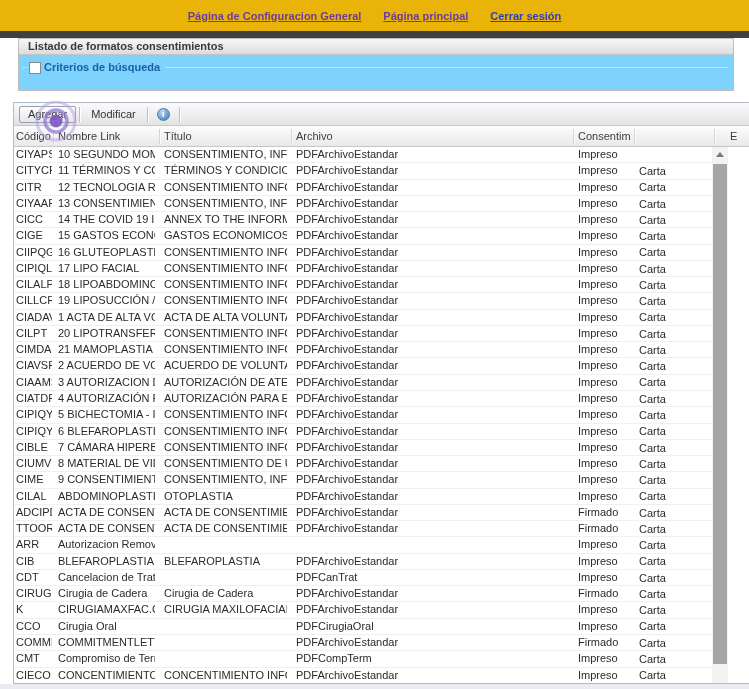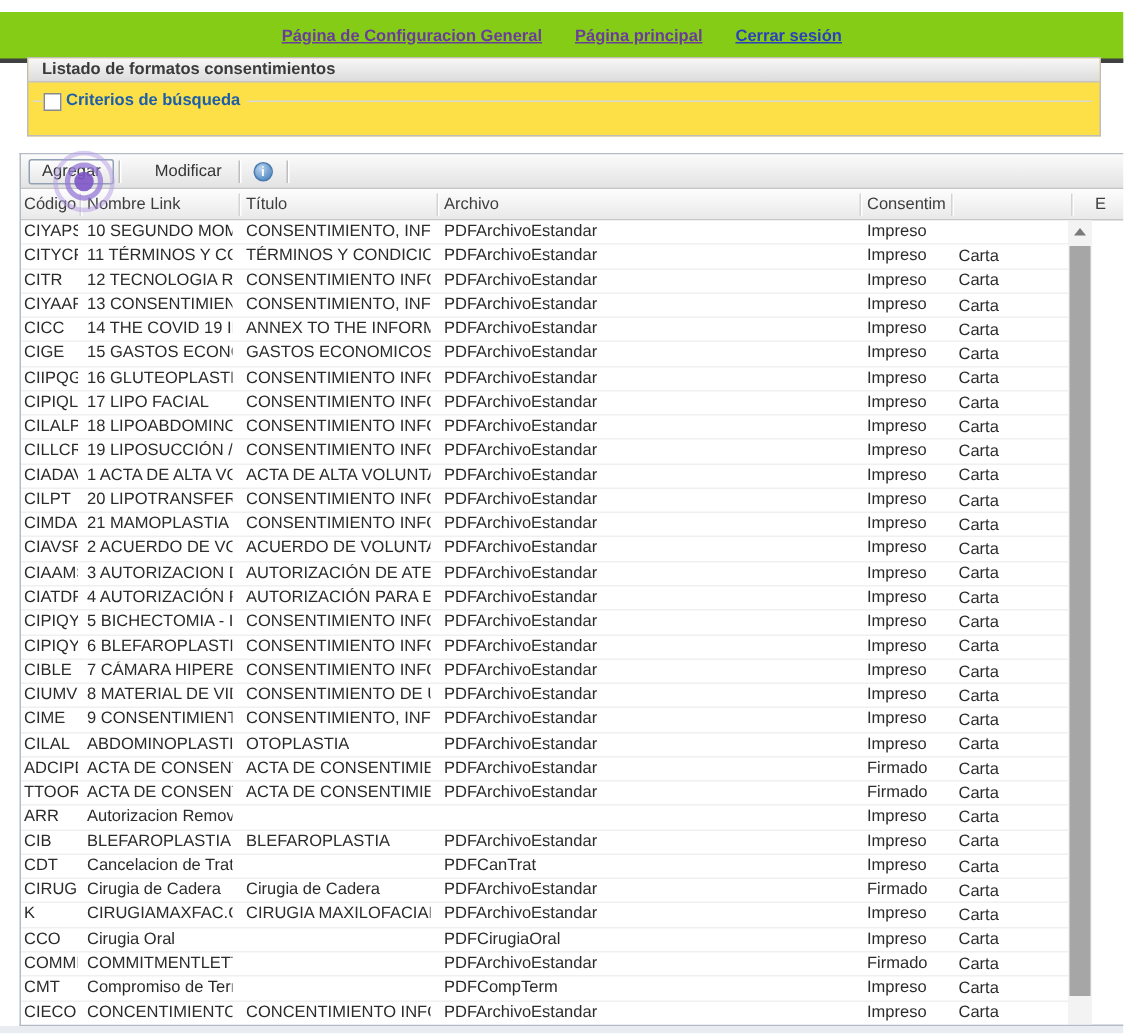--- a/index.html
+++ b/index.html
@@ -6,29 +6,29 @@
   body{
     width:749px;height:689px;position:relative;overflow:hidden;
     background:#ffffff;
     font-family:"Liberation Sans","DejaVu Sans",sans-serif;
     font-size:11px;color:#2b2b2b;
   }
   
   .topnav{
     position:absolute;left:0;top:0;width:749px;height:31px;
     display:flex;justify-content:center;align-items:center;gap:22px;
-    border-bottom:3px solid #404040;background:#84cc16;margin-top:8px;
+    border-bottom:7px solid #404040;background:#eab308;
   }
   .topnav a{font-weight:bold;text-decoration:underline;cursor:pointer;}
   .lnk-visited{color:#6a3d9a;}
   .lnk-normal{color:#2b3fbf;}
   
   .panel{
     position:absolute;left:18px;top:38px;width:716px;height:53px;
-    border:1px solid #bdbdbd;background:#fde047;box-sizing:border-box;
+    border:1px solid #bdbdbd;background:#7dd3fc;box-sizing:border-box;
   }
   .panel-header{
     height:15px;line-height:15px;padding-left:9px;
     background:linear-gradient(#f7f7f7,#dcdcdc);
     border-bottom:1px solid #c4c4c4;
     font-weight:bold;color:#3a3a3a;
   }
   .criteria{position:relative;height:36px;}
   .criteria-line-left{position:absolute;left:3px;top:12px;width:6px;height:1px;background:#d9d9d9;}
   .criteria-line-right{position:absolute;left:146px;right:5px;top:12px;height:1px;background:#d9d9d9;}
@@ -48,21 +48,21 @@
     position:absolute;left:0;top:0;width:100%;height:23px;
     background:linear-gradient(#fbfbfb,#e3e3e3);
     border-bottom:1px solid #c6c6c6;
     display:flex;align-items:center;padding-left:5px;box-sizing:border-box;
   }
   .tb-btn{
     border:1px solid #93a1b5;border-radius:2px;
     background:linear-gradient(#fdfdfd,#e7e7e7);
     padding:1px 8px 2px 8px;color:#333;cursor:pointer;white-space:nowrap;
   }
-  .tb-label{padding:1px 8px 2px 8px;color:#333;cursor:pointer;white-space:nowrap;margin-left:12px;}
+  .tb-label{padding:1px 8px 2px 8px;color:#333;cursor:pointer;white-space:nowrap;}
   .tb-sep{width:1px;height:15px;background:#bdbdbd;margin:0 3px;box-shadow:1px 0 0 #ffffff;}
   .info-icon{
     width:13px;height:13px;border-radius:50%;margin:0 6px;
     background:radial-gradient(circle at 35% 30%,#bcd6ef,#5f93c8 70%);
     border:1px solid #4a7ab0;color:#ffffff;font-weight:bold;font-size:9px;
     display:flex;align-items:center;justify-content:center;cursor:pointer;box-sizing:border-box;
   }
   .grid-header{
     position:absolute;left:0;top:23px;width:100%;height:21px;
     background:linear-gradient(#fdfdfd,#e9e9e9);

